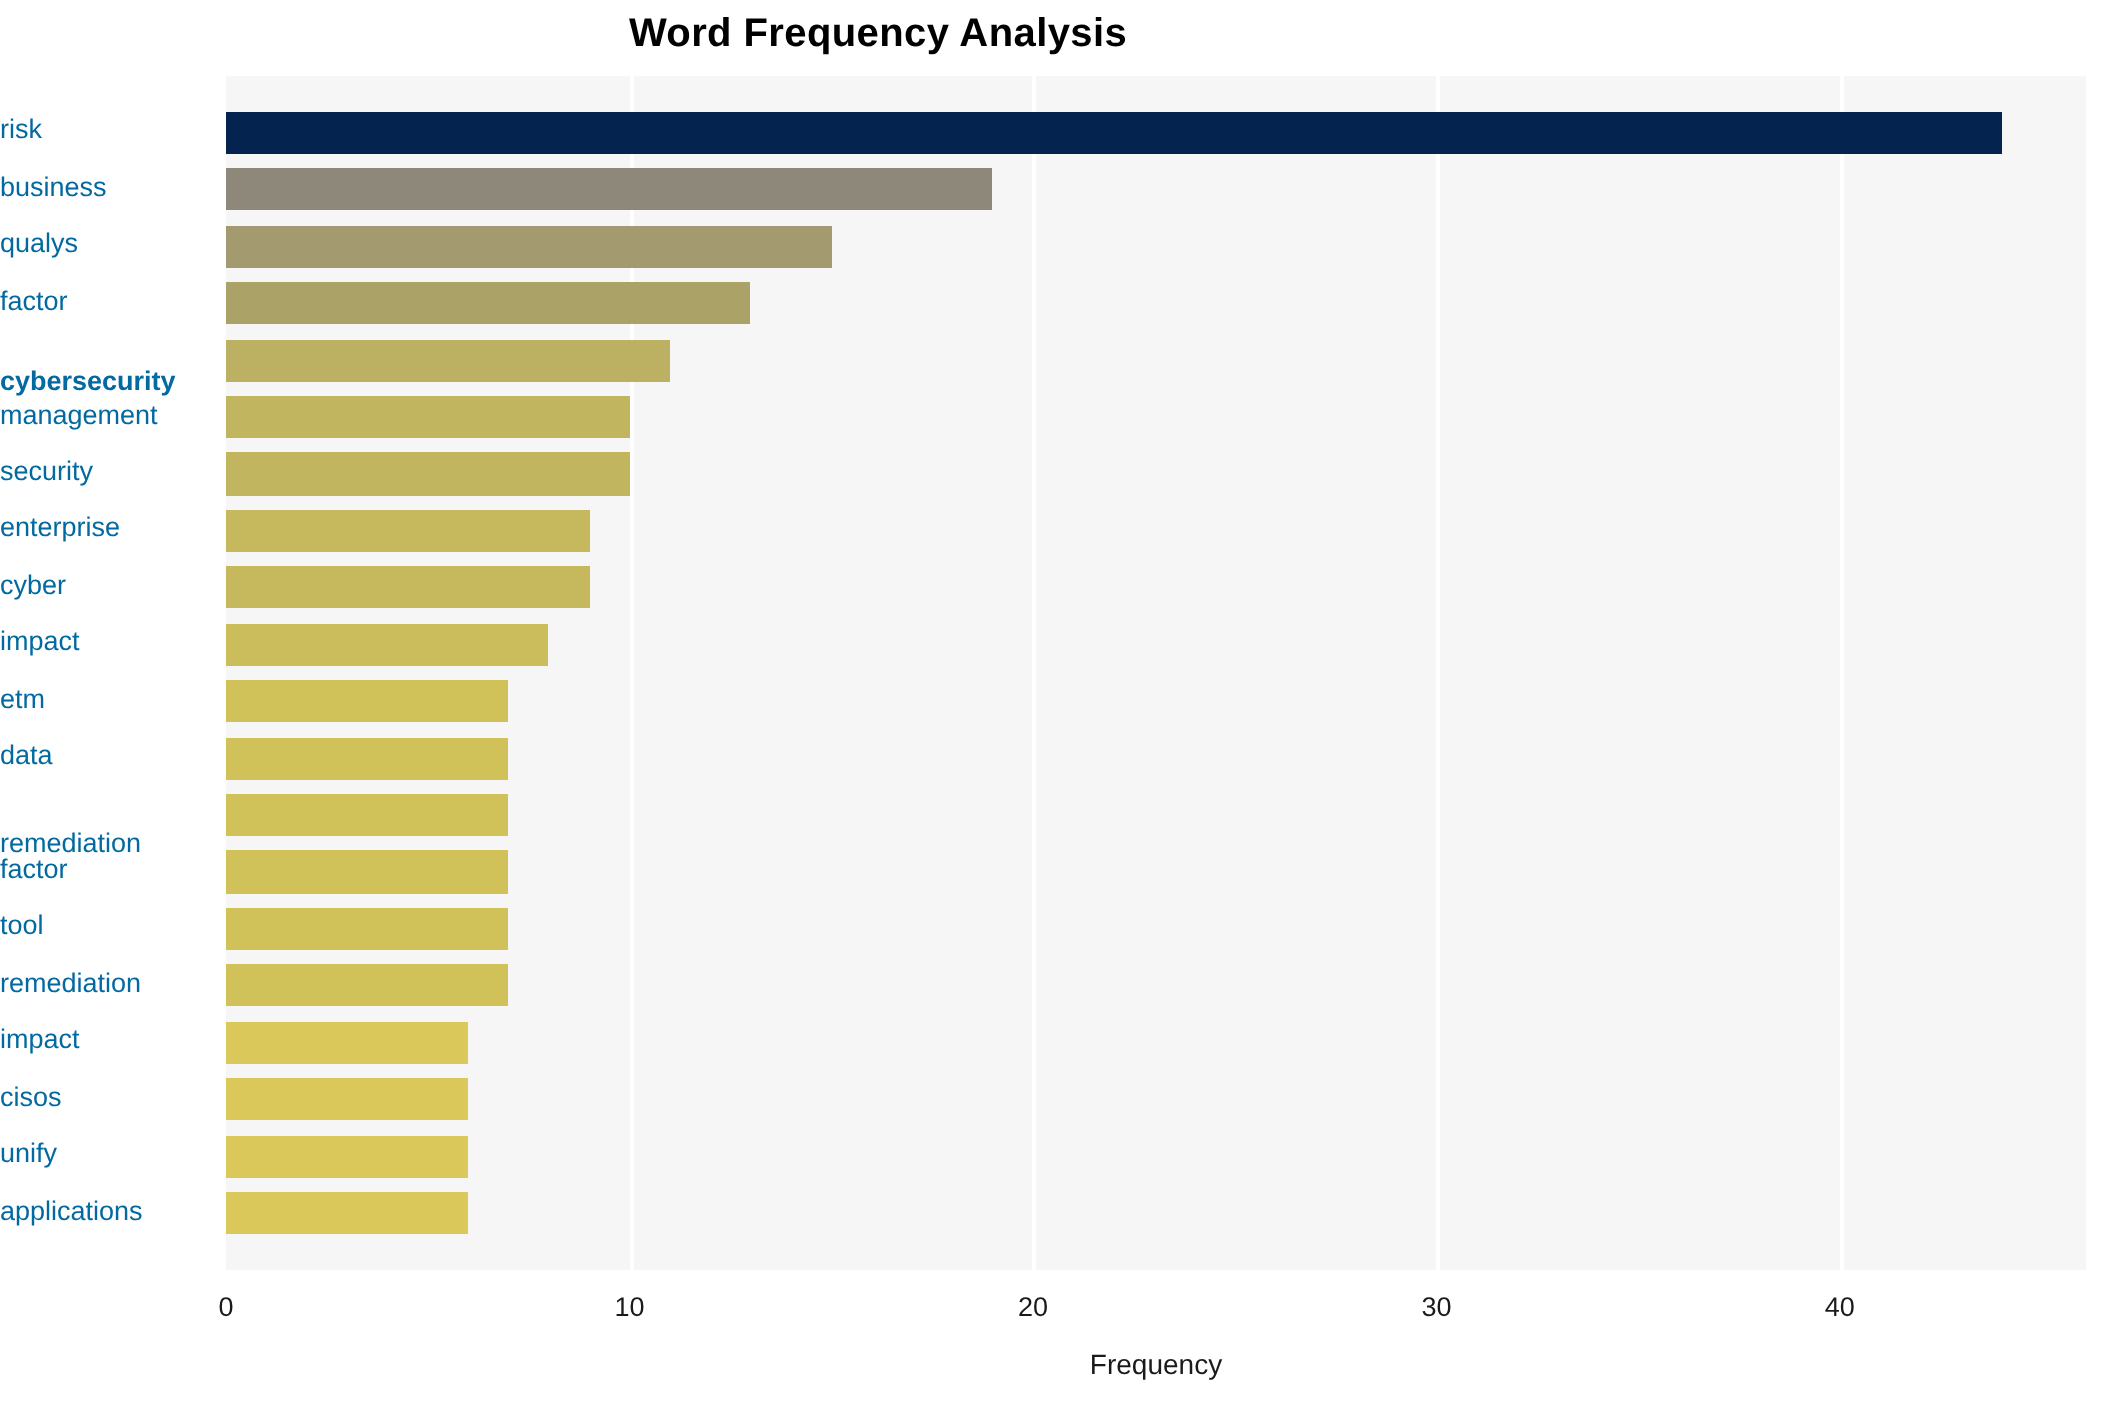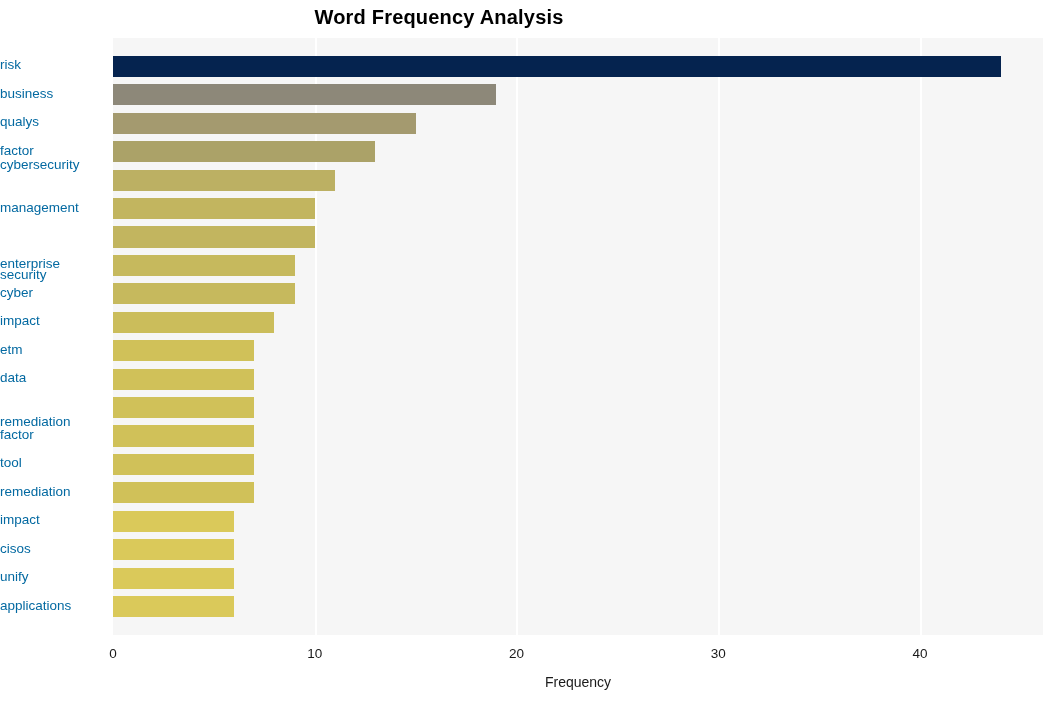--- a/index.html
+++ b/index.html
@@ -105,23 +105,23 @@
 
 <div id="figure">
 
   <div id="chart-title">Word Frequency Analysis</div>
 
   <div id="y-axis">
       <div class="ytick" style="top: 20.4286px;">risk</div>
       <div class="ytick" style="top: 48.8571px;">business</div>
       <div class="ytick" style="top: 77.2857px;">qualys</div>
       <div class="ytick" style="top: 105.714px;">factor</div>
-      <div class="ytick" style="top: 120px;">cybersecurity</div>
+      <div class="ytick" style="top: 146px; font-weight: bold;">cybersecurity</div>
       <div class="ytick" style="top: 162.571px;">management</div>
-      <div class="ytick" style="top: 191px; margin-top: 39px;">security</div>
+      <div class="ytick" style="top: 191px;">security</div>
       <div class="ytick" style="top: 219.429px;">enterprise</div>
       <div class="ytick" style="top: 247.857px;">cyber</div>
       <div class="ytick" style="top: 276.286px;">impact</div>
       <div class="ytick" style="top: 304.714px;">etm</div>
       <div class="ytick" style="top: 333.143px;">data</div>
       <div class="ytick" style="top: 361.571px; margin-top: 15px;">remediation</div>
       <div class="ytick" style="top: 390px;">factor</div>
       <div class="ytick" style="top: 418.429px;">tool</div>
       <div class="ytick" style="top: 446.857px;">remediation</div>
       <div class="ytick" style="top: 475.286px;">impact</div>

